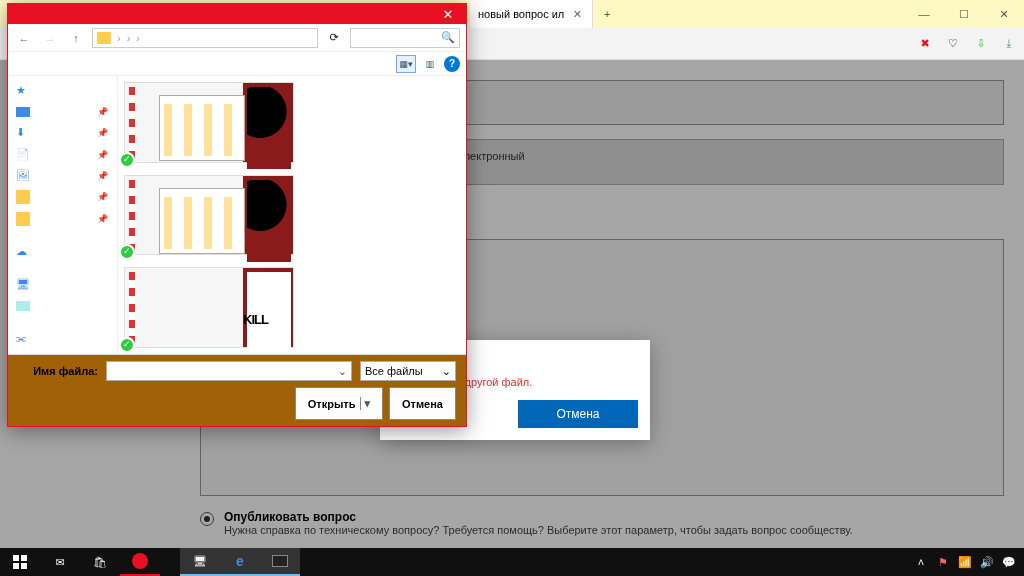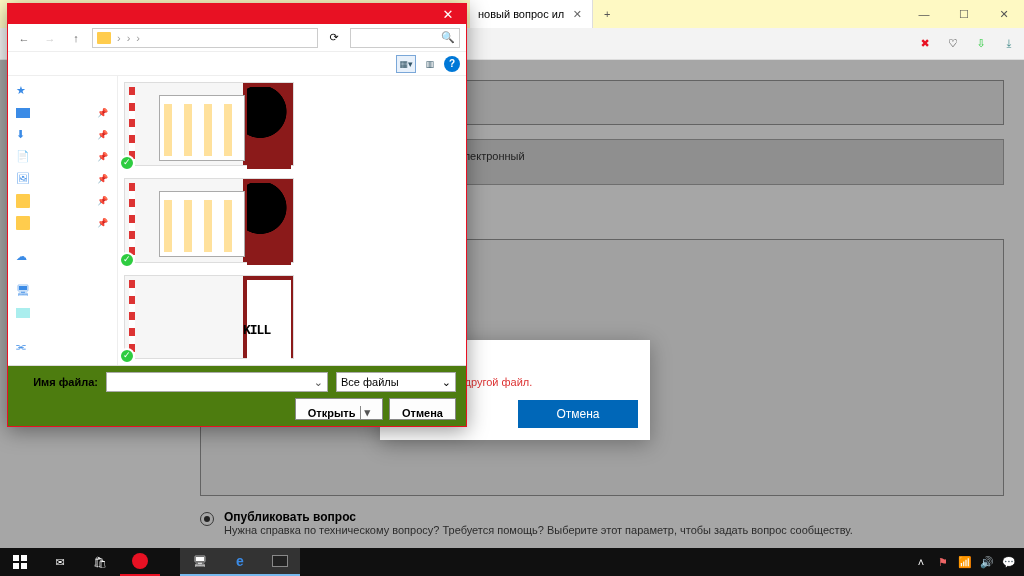--- a/index.html
+++ b/index.html
@@ -59,30 +59,30 @@
 .sidebar{width:110px;border-right:1px solid #eee;padding:6px 4px;display:flex;flex-direction:column;gap:4px;background:#fff}
 .sb-item{display:flex;align-items:center;gap:6px;height:18px;padding:0 4px}
 .sb-ico{width:14px;height:14px}
 .pin{margin-left:auto;color:#bbb;font-size:9px}
 .thumbs{flex:1;padding:6px;overflow:auto;display:flex;flex-direction:column;gap:12px}
 .thumb{width:170px;height:93px;border:1px solid #ddd;position:relative;background:linear-gradient(90deg,#f6f6f6 0 70%,#8b1a1a 70% 100%)}
 .thumb::before{content:"";position:absolute;left:4px;top:4px;width:6px;height:80px;background:repeating-linear-gradient(#d33 0 8px,#fff 8px 16px)}
 .thumb-win{position:absolute;left:34px;top:12px;width:86px;height:66px;background:#fff;border:1px solid #aaa}
 .thumb-win::after{content:"";position:absolute;left:4px;top:8px;right:4px;bottom:4px;background:repeating-linear-gradient(90deg,#ffe19c 0 8px,transparent 8px 20px),#fff}
 .thumb .anime{position:absolute;right:2px;top:4px;width:44px;height:82px;background:radial-gradient(circle at 30% 30%,#000 0 40%,transparent 41%),#8b1a1a}
-.thumb.kill .kill-text{position:absolute;right:6px;bottom:20px;width:44px;color:#000;font-weight:900;font-size:13px;font-family:Liberation Mono, monospace;letter-spacing:-1px}
+.thumb.kill .kill-text{position:absolute;right:6px;bottom:20px;width:44px;color:#000;font-weight:900;font-size:13px;font-family:Liberation Sans, sans-serif;letter-spacing:-1px}
 .badge{position:absolute;left:-6px;bottom:-6px;width:16px;height:16px;border-radius:50%;background:#2ecc40;border:2px solid #fff}
 .badge::after{content:"✓";color:#fff;font-size:9px;position:absolute;left:2px;top:0}
-.file-footer{border-top:1px solid #ddd;background:#4d7c0f;padding:6px 10px;display:flex;flex-direction:column;gap:6px}
+.file-footer{border-top:1px solid #ddd;background:#a16207;padding:6px 10px;display:flex;flex-direction:column;gap:6px}
 .ff-row{display:flex;align-items:center;gap:8px}
 .ff-label{width:80px;text-align:right;font-weight:bold;font-size:11px}
 .ff-input{flex:1;height:20px;border:1px solid #aaa;background:#fff}
-.ff-select{width:120px;height:20px;border:1px solid #aaa;background:#fff;display:flex;align-items:center;justify-content:space-between;padding:0 4px}
+.ff-select{width:96px;height:20px;border:1px solid #aaa;background:#fff;display:flex;align-items:center;justify-content:space-between;padding:0 4px}
 .ff-btns{display:flex;gap:6px;justify-content:flex-end}
-.ff-btn{height:22px;padding:0 12px;border:1px solid #888;background:#fdfdfd;display:flex;align-items:flex-end;gap:4px;font-weight:bold;font-size:11px}
+.ff-btn{height:33px;padding:0 12px;border:1px solid #888;background:#fdfdfd;display:flex;align-items:center;gap:4px;font-weight:bold;font-size:11px}
 .ff-btn .drop{border-left:1px solid #888;padding-left:4px;color:#555}
 
 
 .taskbar{position:absolute;left:0;right:0;bottom:0;height:28px;background:#101010;display:flex;align-items:center}
 .tb-item{width:40px;height:28px;display:flex;align-items:center;justify-content:center;color:#fff}
 .tb-item.active{background:#333;border-bottom:2px solid #76b9ed}
 .tb-item.red{border-bottom:2px solid #e81123}
 .tray{margin-left:auto;display:flex;align-items:center;gap:8px;padding:0 8px;color:#fff}
 .tray-ico{width:14px;height:14px;display:flex;align-items:center;justify-content:center;font-size:11px}
 </style>

